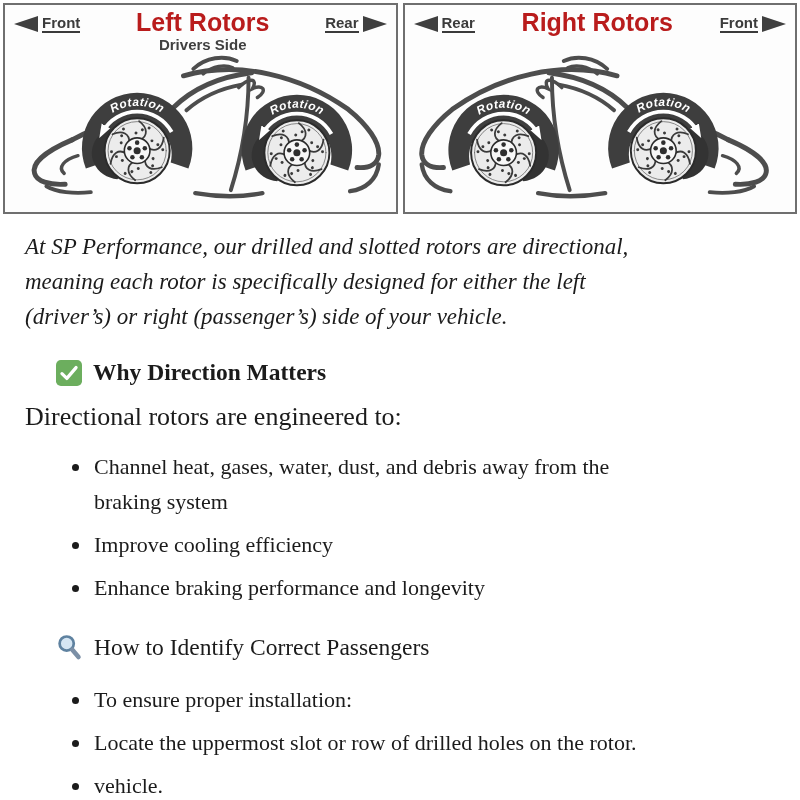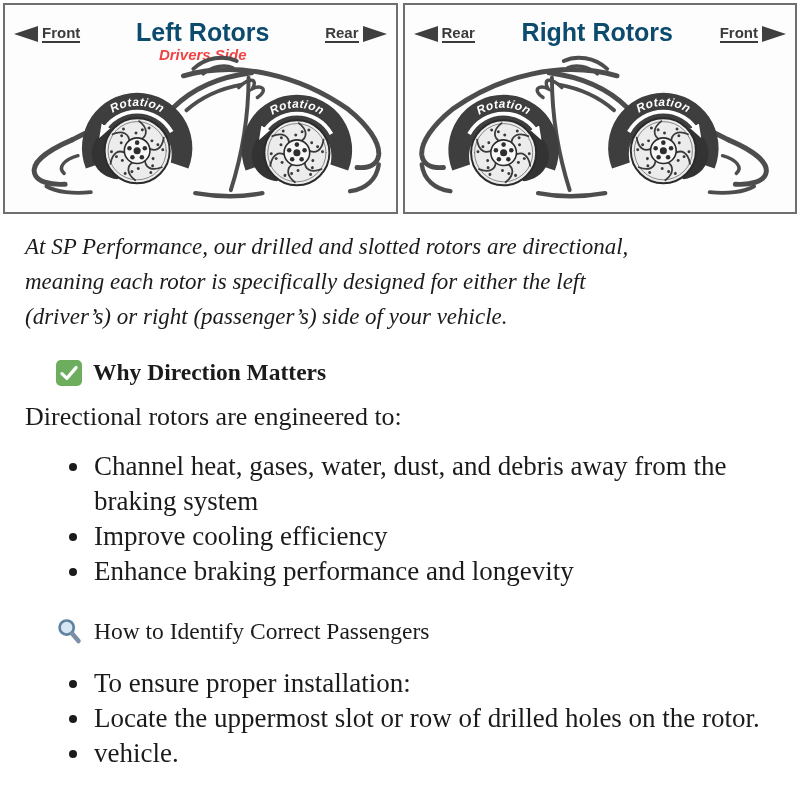--- a/index.html
+++ b/index.html
@@ -8,45 +8,45 @@
     width: 800px; height: 800px; background: #fff; overflow: hidden;
     font-family: "Liberation Serif", serif; color: #1b1b1b;
   }
 
   
   .diagram { display: flex; gap: 5px; padding: 3px 3px 0 3px; }
   .panel {
     flex: 1; border: 2px solid #6f6f6f; background: #fdfdfd; height: 211px;
     font-family: "Liberation Sans", sans-serif; overflow: hidden;
   }
-  .panel-header { display: flex; justify-content: flex-start; align-items: flex-start; padding: 17px 9px 0 9px; height: 47px; }
+  .panel-header { display: flex; justify-content: flex-start; align-items: flex-start; padding: 7px 9px 0 9px; height: 47px; }
   .dir { display: flex; align-items: center; gap: 4px; margin-top: 3px; }
   .dir-label {
     font-weight: bold; font-size: 15px; color: #3b3b3b;
     border-bottom: 2.5px solid #3b3b3b; padding-bottom: 0px; line-height: 16px;
   }
   .tri { width: 0; height: 0; border-top: 8px solid transparent; border-bottom: 8px solid transparent; }
   .tri-left  { border-right: 24px solid #3f3f3f; }
   .tri-right { border-left: 24px solid #3f3f3f; }
   .titles { text-align: center; flex: 1; margin-top: -3px; }
-  .panel-title { font-size: 25px; font-weight: bold; color: #0c4a6e; letter-spacing: 0px; line-height: 27px; }
-  .panel-subtitle { font-size: 15px; font-weight: bold; font-style: italic; color: #ef4444; margin-top: 0px; }
+  .panel-title { font-size: 25px; font-weight: bold; color: #b91c1c; letter-spacing: 0px; line-height: 27px; }
+  .panel-subtitle { font-size: 15px; font-weight: bold; color: #404040; margin-top: 0px; }
   .car-svg { display: block; width: 100%; height: 158px; }
   .rot-text { font: italic bold 12px "Liberation Sans", sans-serif; fill: #fff; letter-spacing: 0.5px; }
 
   
   .article { padding: 0 25px; }
   .intro { margin: 15px 0 0 0; }
   .intro-line { font-size: 23px; line-height: 35px; font-style: italic; }
   h3.heading { font-size: 23.5px; margin: 25px 0 13px 0; font-weight: bold; display: flex; align-items: center; padding-left: 31px; }
   h3.heading.plain { font-weight: normal; margin: 29px 0 21px 0; }
   .icon-box { display: inline-block; margin-right: 11px; flex: 0 0 auto; }
   .lead { font-size: 26px; line-height: 35px; margin: 0 0 15px 0; }
   ul.bullets { margin: 0; padding-left: 67px; }
-  ul.bullets li { font-size: 27px; line-height: 35px; padding-left: 2px; }
+  ul.bullets li { font-size: 22px; line-height: 35px; padding-left: 2px; margin-top: 8px; }
   ul.bullets li div { line-height: 35px; }
 </style>
 </head>
 <body>
 
 <svg width="0" height="0" style="position:absolute" aria-hidden="true">
   <defs>
     <marker id="wah" markerUnits="userSpaceOnUse" markerWidth="15" markerHeight="11" refX="7" refY="5" orient="auto">
       <path d="M0,0 L14,5 L0,10 Z" fill="#fff"></path>
     </marker>

